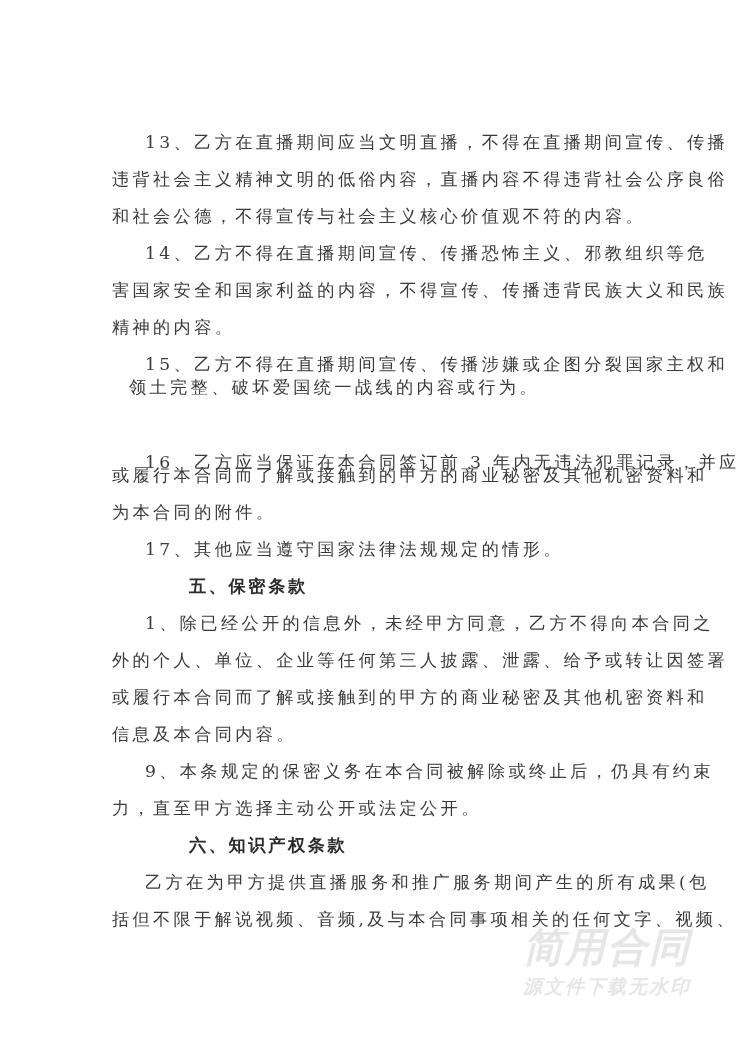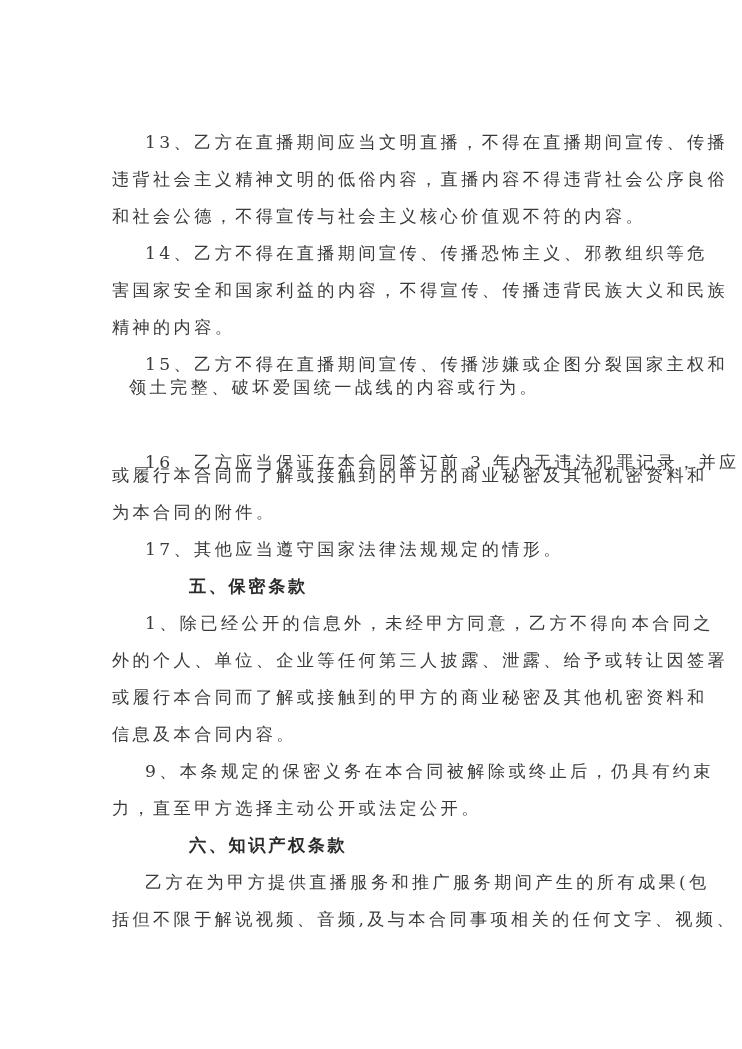--- a/index.html
+++ b/index.html
@@ -45,14 +45,16 @@
       <div class="line" style="top: 685px; text-align: right;">或履行本合同而了解或接触到的甲方的商业秘密及其他机密资料和</div>
       <div class="line" style="top: 722px;">信息及本合同内容。</div>
       <div class="line indent" style="top: 759px;">9、本条规定的保密义务在本合同被解除或终止后，仍具有约束</div>
       <div class="line" style="top: 796px;">力，直至甲方选择主动公开或法定公开。</div>
       <div class="line heading" style="top: 833px;">六、知识产权条款</div>
       <div class="line indent" style="top: 870px;">乙方在为甲方提供直播服务和推广服务期间产生的所有成果(包</div>
       <div class="line" style="top: 907px;">括但不限于解说视频、音频,及与本合同事项相关的任何文字、视频、</div>
     </div>
 
   <div class="watermark">
+    <div class="wm-main">简用合同</div>
+    <div class="wm-sub">源文件下载无水印</div>
   </div>
 </div>
 
 </body></html>

